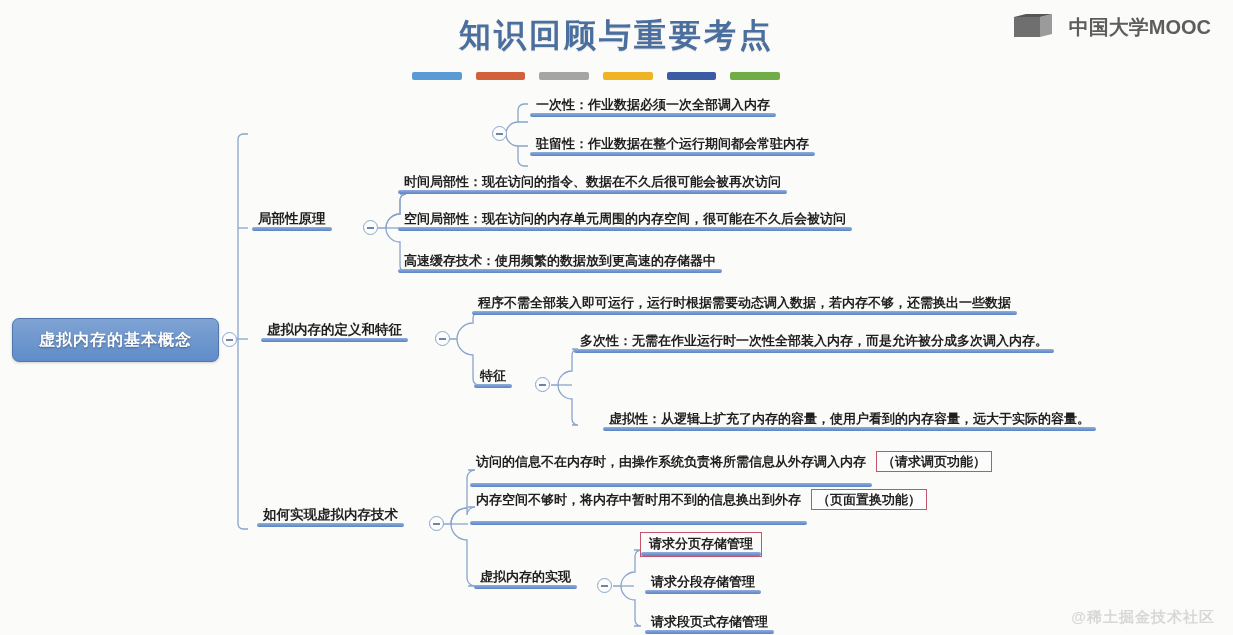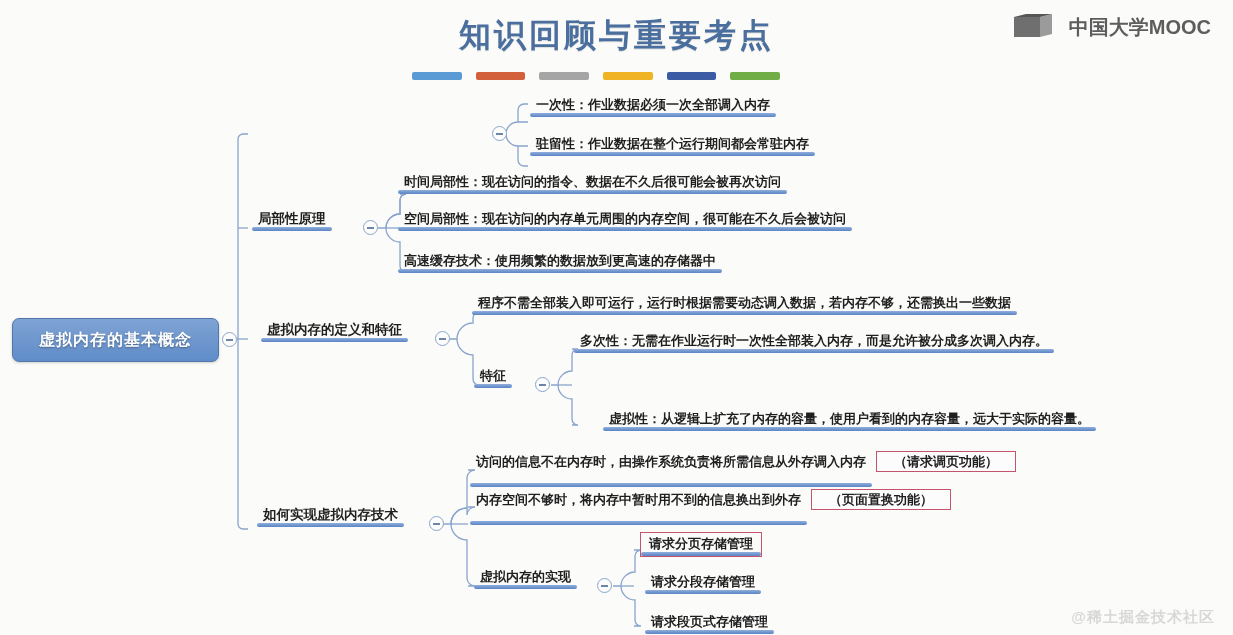--- a/index.html
+++ b/index.html
@@ -60,21 +60,21 @@
     content:"";position:absolute;left:3px;top:6px;width:7px;height:1.5px;background:#6b86a8;
   }
 
   
   svg.wires{position:absolute;left:0;top:0;width:1233px;height:635px;pointer-events:none;}
   svg.wires path{fill:none;stroke:#8AA4CC;stroke-width:1.3;}
 
   
   .redbox{
     display:inline-block;border:1.6px solid #C3546B;
-    padding:1px 17px;margin-left:4px;background:rgba(255,255,255,.4);
+    padding:1px 5px;margin-left:4px;background:rgba(255,255,255,.4);
     font-size:13px;font-weight:700;color:#1f1f1f;line-height:17px;
     vertical-align:middle;
   }
   .node.boxed .lbl{padding-bottom:16px;}
   .node.redonly .lbl{
     border:1.6px solid #C3546B;padding:1px 8px 3px 8px;
   }
 
   .watermark{
     position:absolute;right:18px;bottom:8px;

